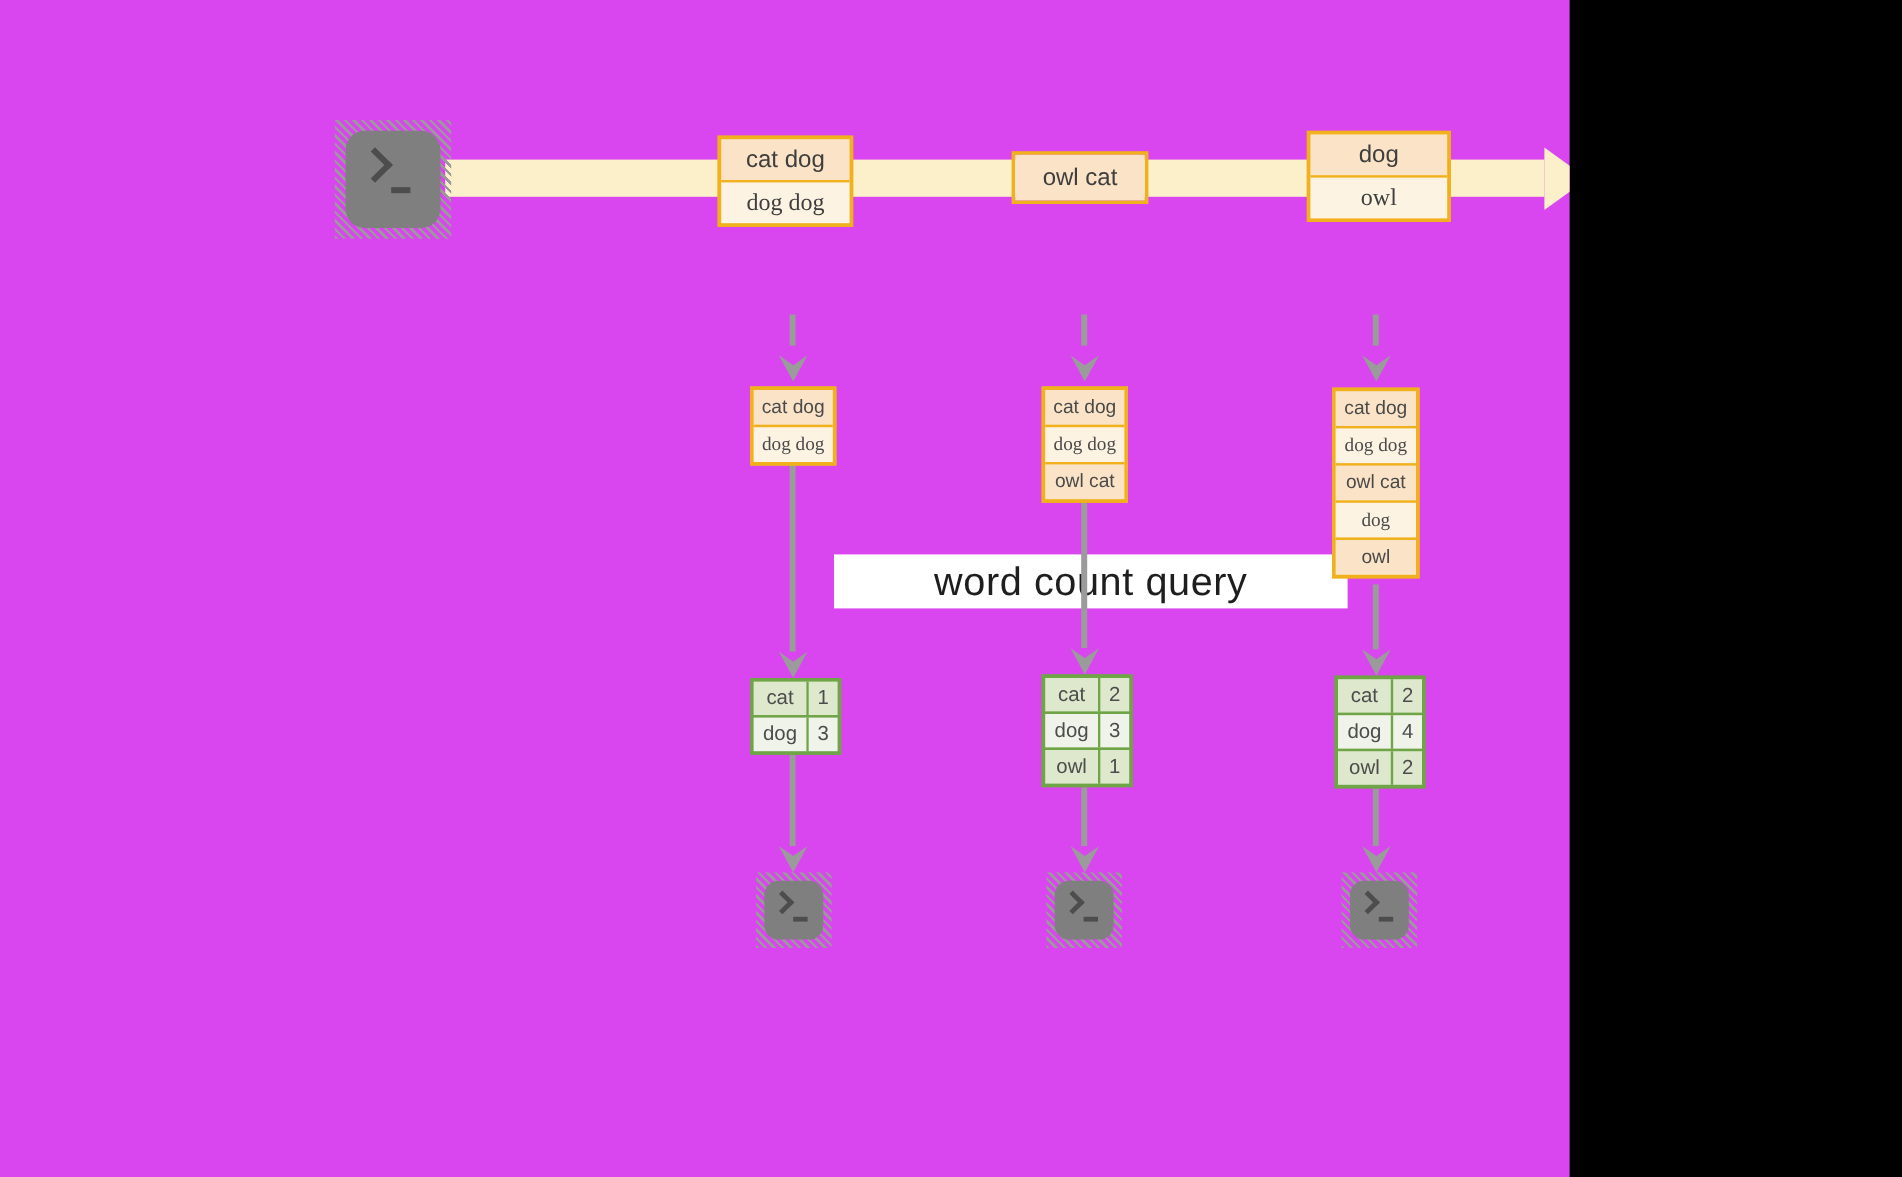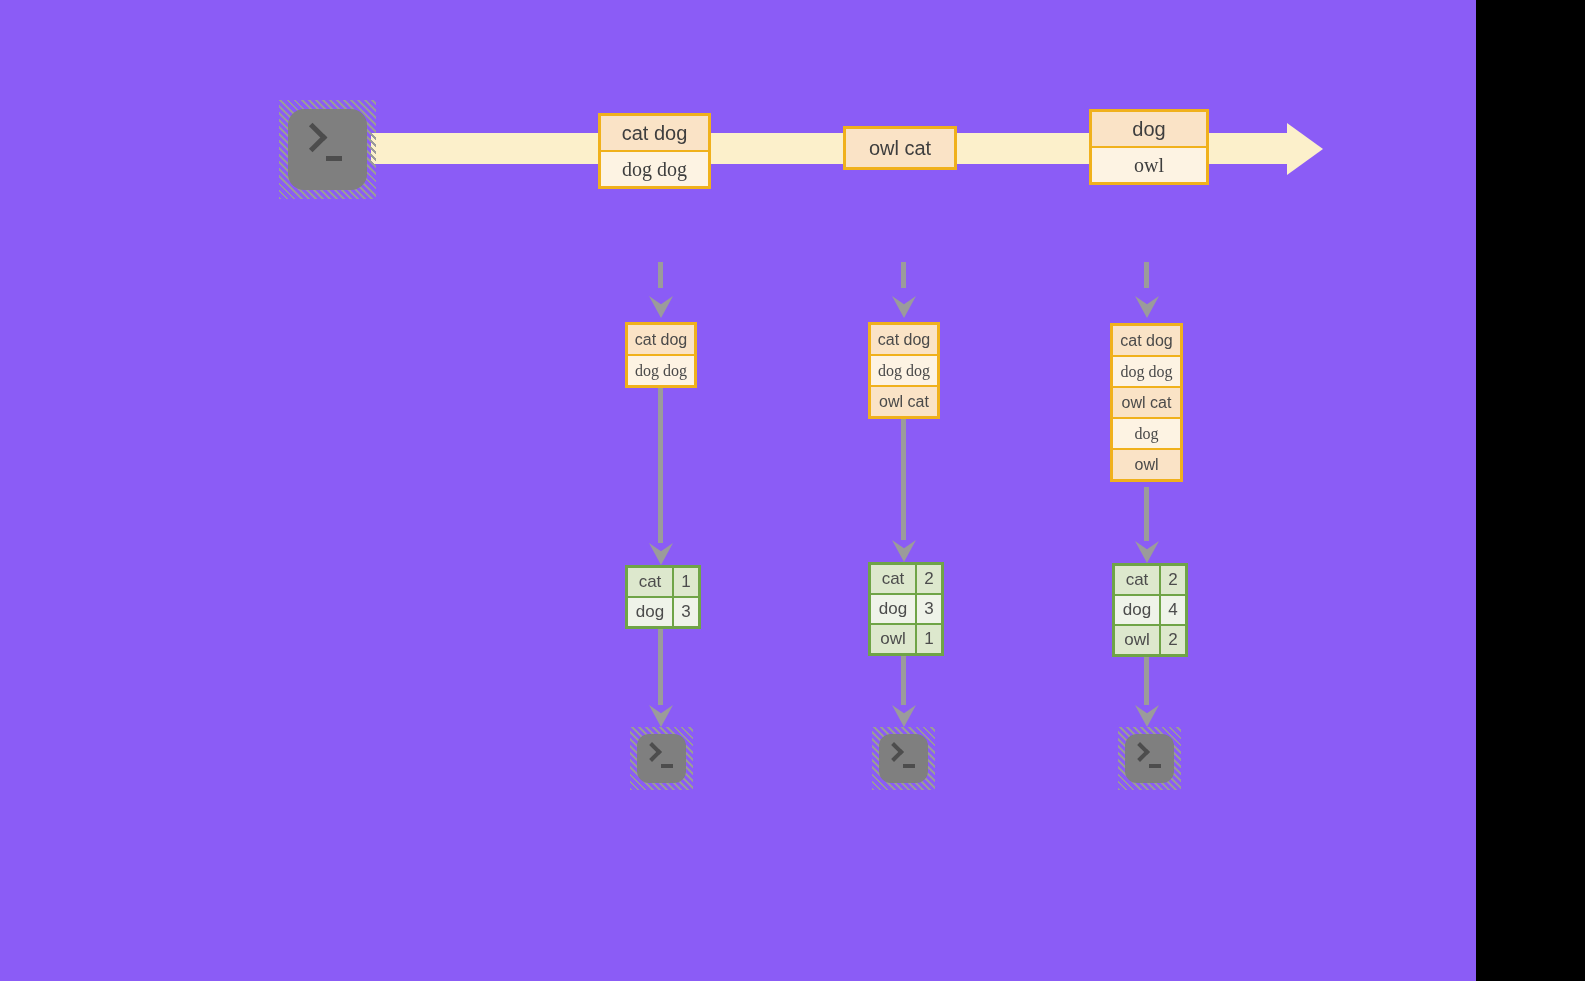--- a/index.html
+++ b/index.html
@@ -1,16 +1,16 @@
 <!DOCTYPE html>
 <html><head>
 <meta charset="utf-8">
 <style>
   html,body{margin:0;padding:0;background:#000;}
-  .canvas{position:relative;width:1476px;height:981px;background:#8b5cf6;overflow:hidden;
+  .canvas{position:relative;width:1308px;height:981px;background:#d946ef;overflow:hidden;
           font-family:"Liberation Sans",sans-serif;}
   .abs{position:absolute;}
 
   
   .band{background:#fcf0cb;z-index:1;}
   .band-head{width:0;height:0;border-top:26px solid transparent;border-bottom:26px solid transparent;
              border-left:36px solid #fcf0cb;z-index:1;}
 
   
   .obox{border:3px solid #f0b11c;z-index:3;display:flex;flex-direction:column;background:#f0b11c;}
@@ -73,20 +73,23 @@
     <div class="cell fill-b">dog dog</div>
   </div>
   <div class="abs obox" style="left:843px;top:126px;width:108px;">
     <div class="cell fill-a" style="height:38px;">owl cat</div>
   </div>
   <div class="abs obox" style="left:1089px;top:109px;width:114px;">
     <div class="cell fill-a">dog</div>
     <div class="cell fill-b">owl</div>
   </div>
 
+  <div class="abs banner" style="left:695px;top:462px;width:428px;height:45px;">
+    <span>word count query</span>
+  </div>
 
   <div class="abs vline" style="left:658px;top:262px;height:26px;"></div>
   <div class="abs vhead" style="left:649px;top:296px;"></div>
 
   <div class="abs stack" style="left:625px;top:322px;width:66px;">
     <div class="cell fill-a">cat dog</div>
     <div class="cell fill-b">dog dog</div>
   </div>
 
   <div class="abs vline" style="left:658px;top:386px;height:157px;"></div>

